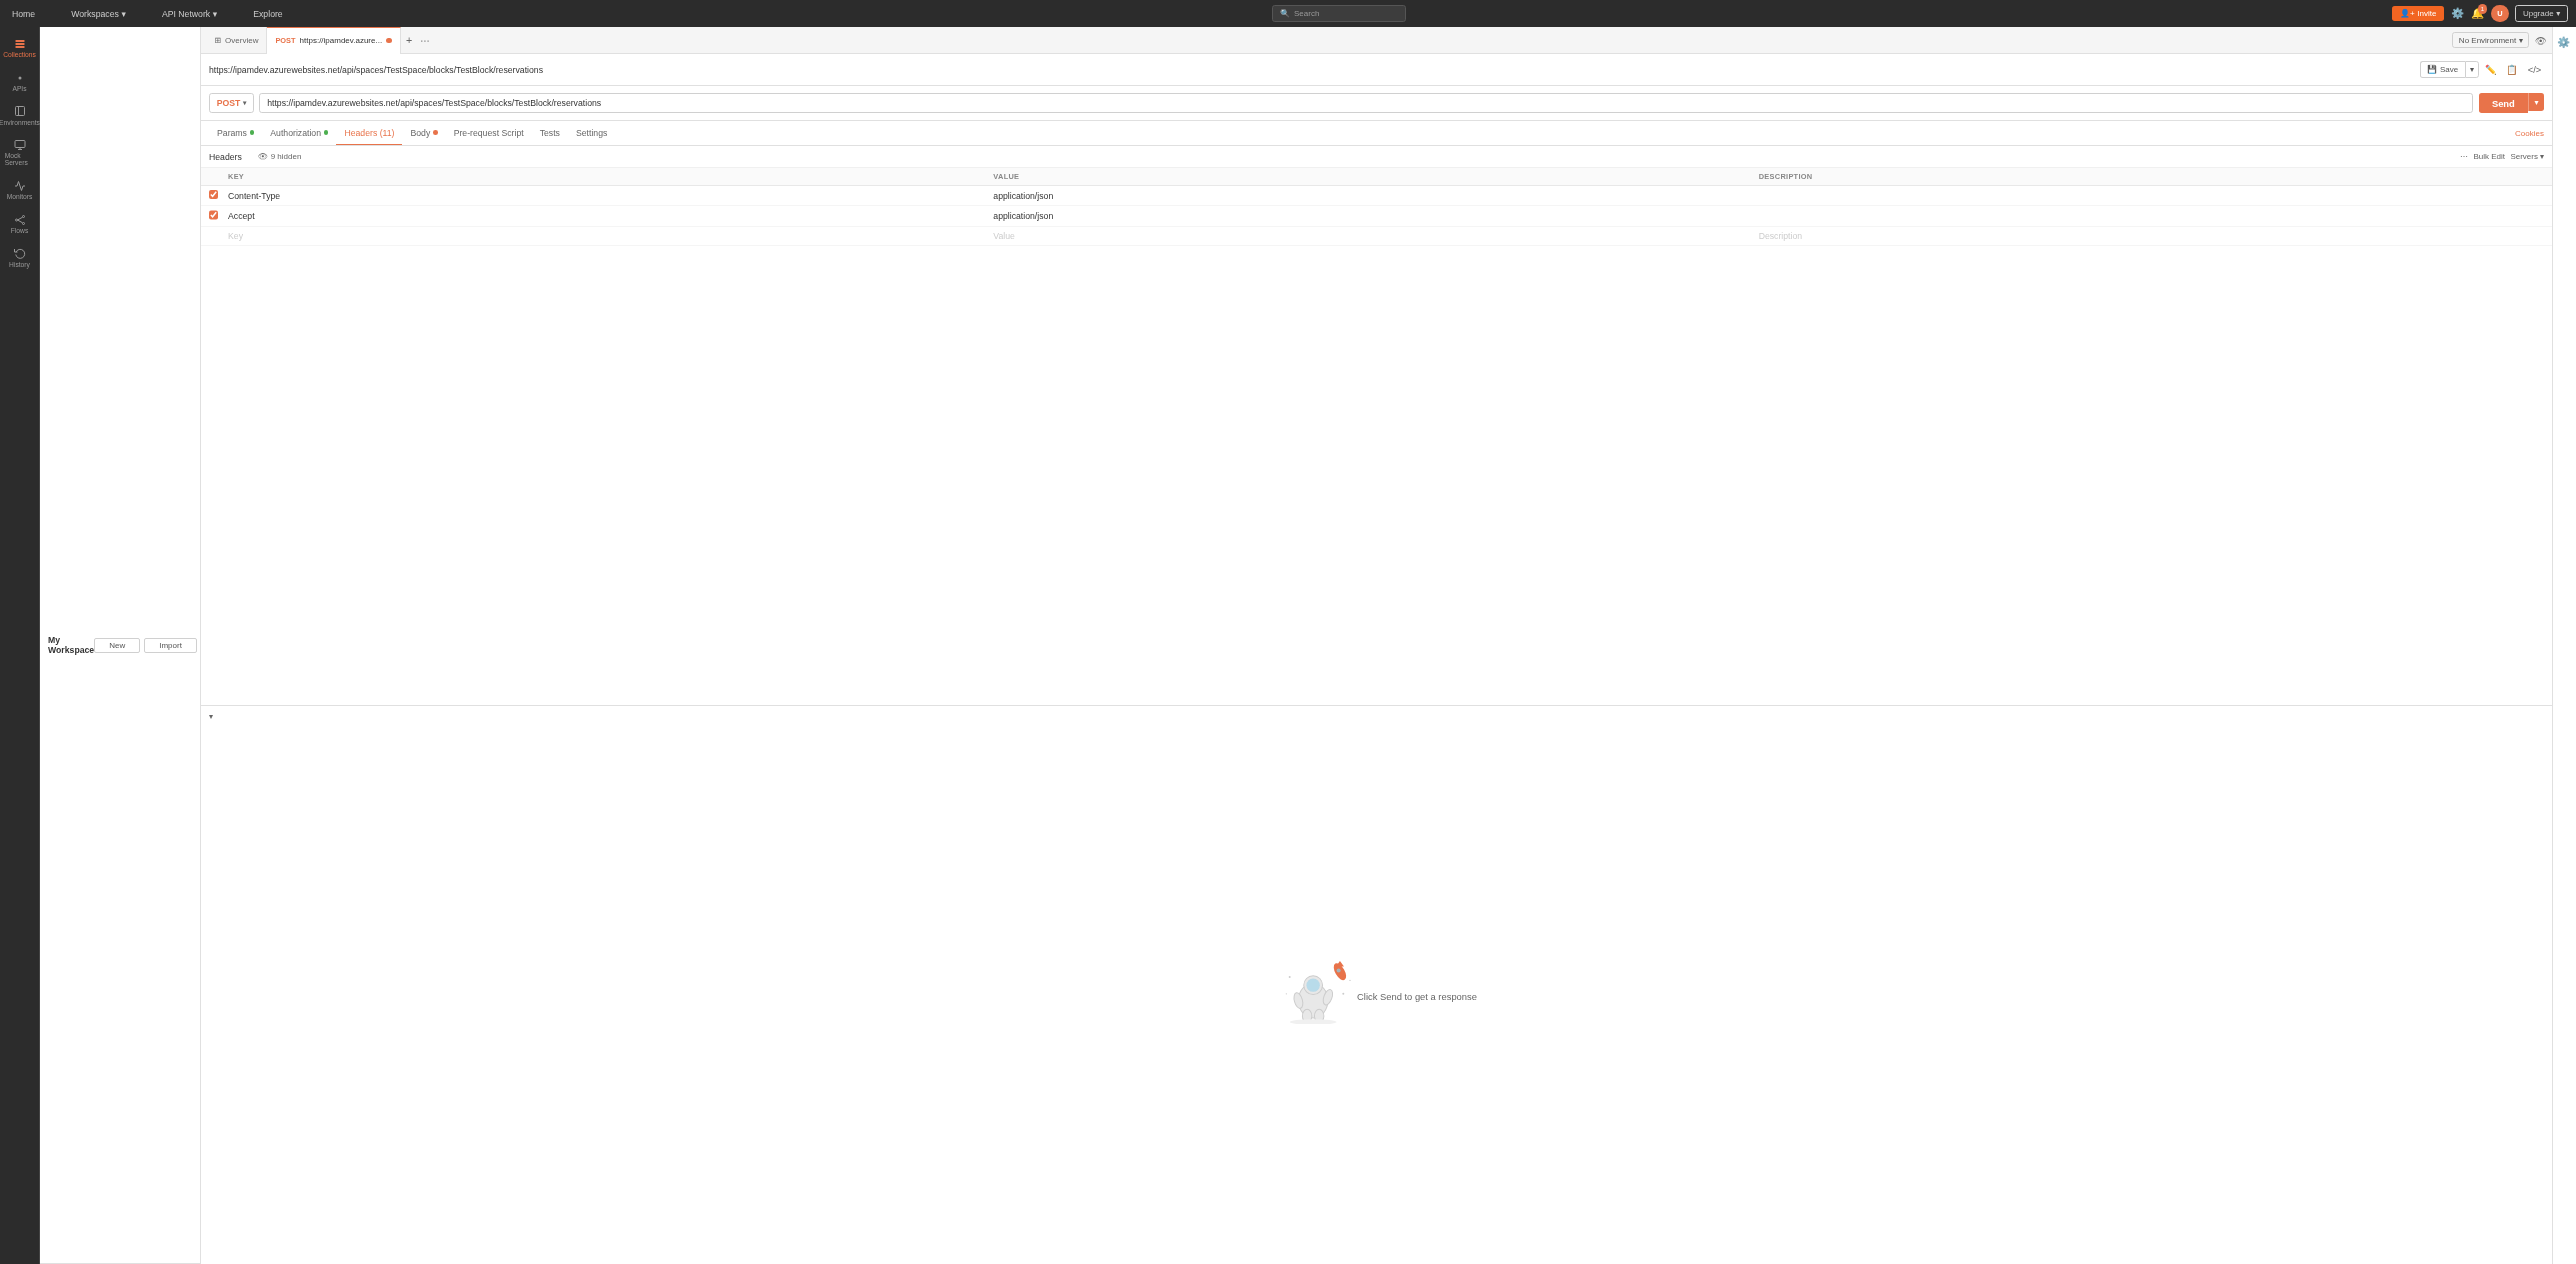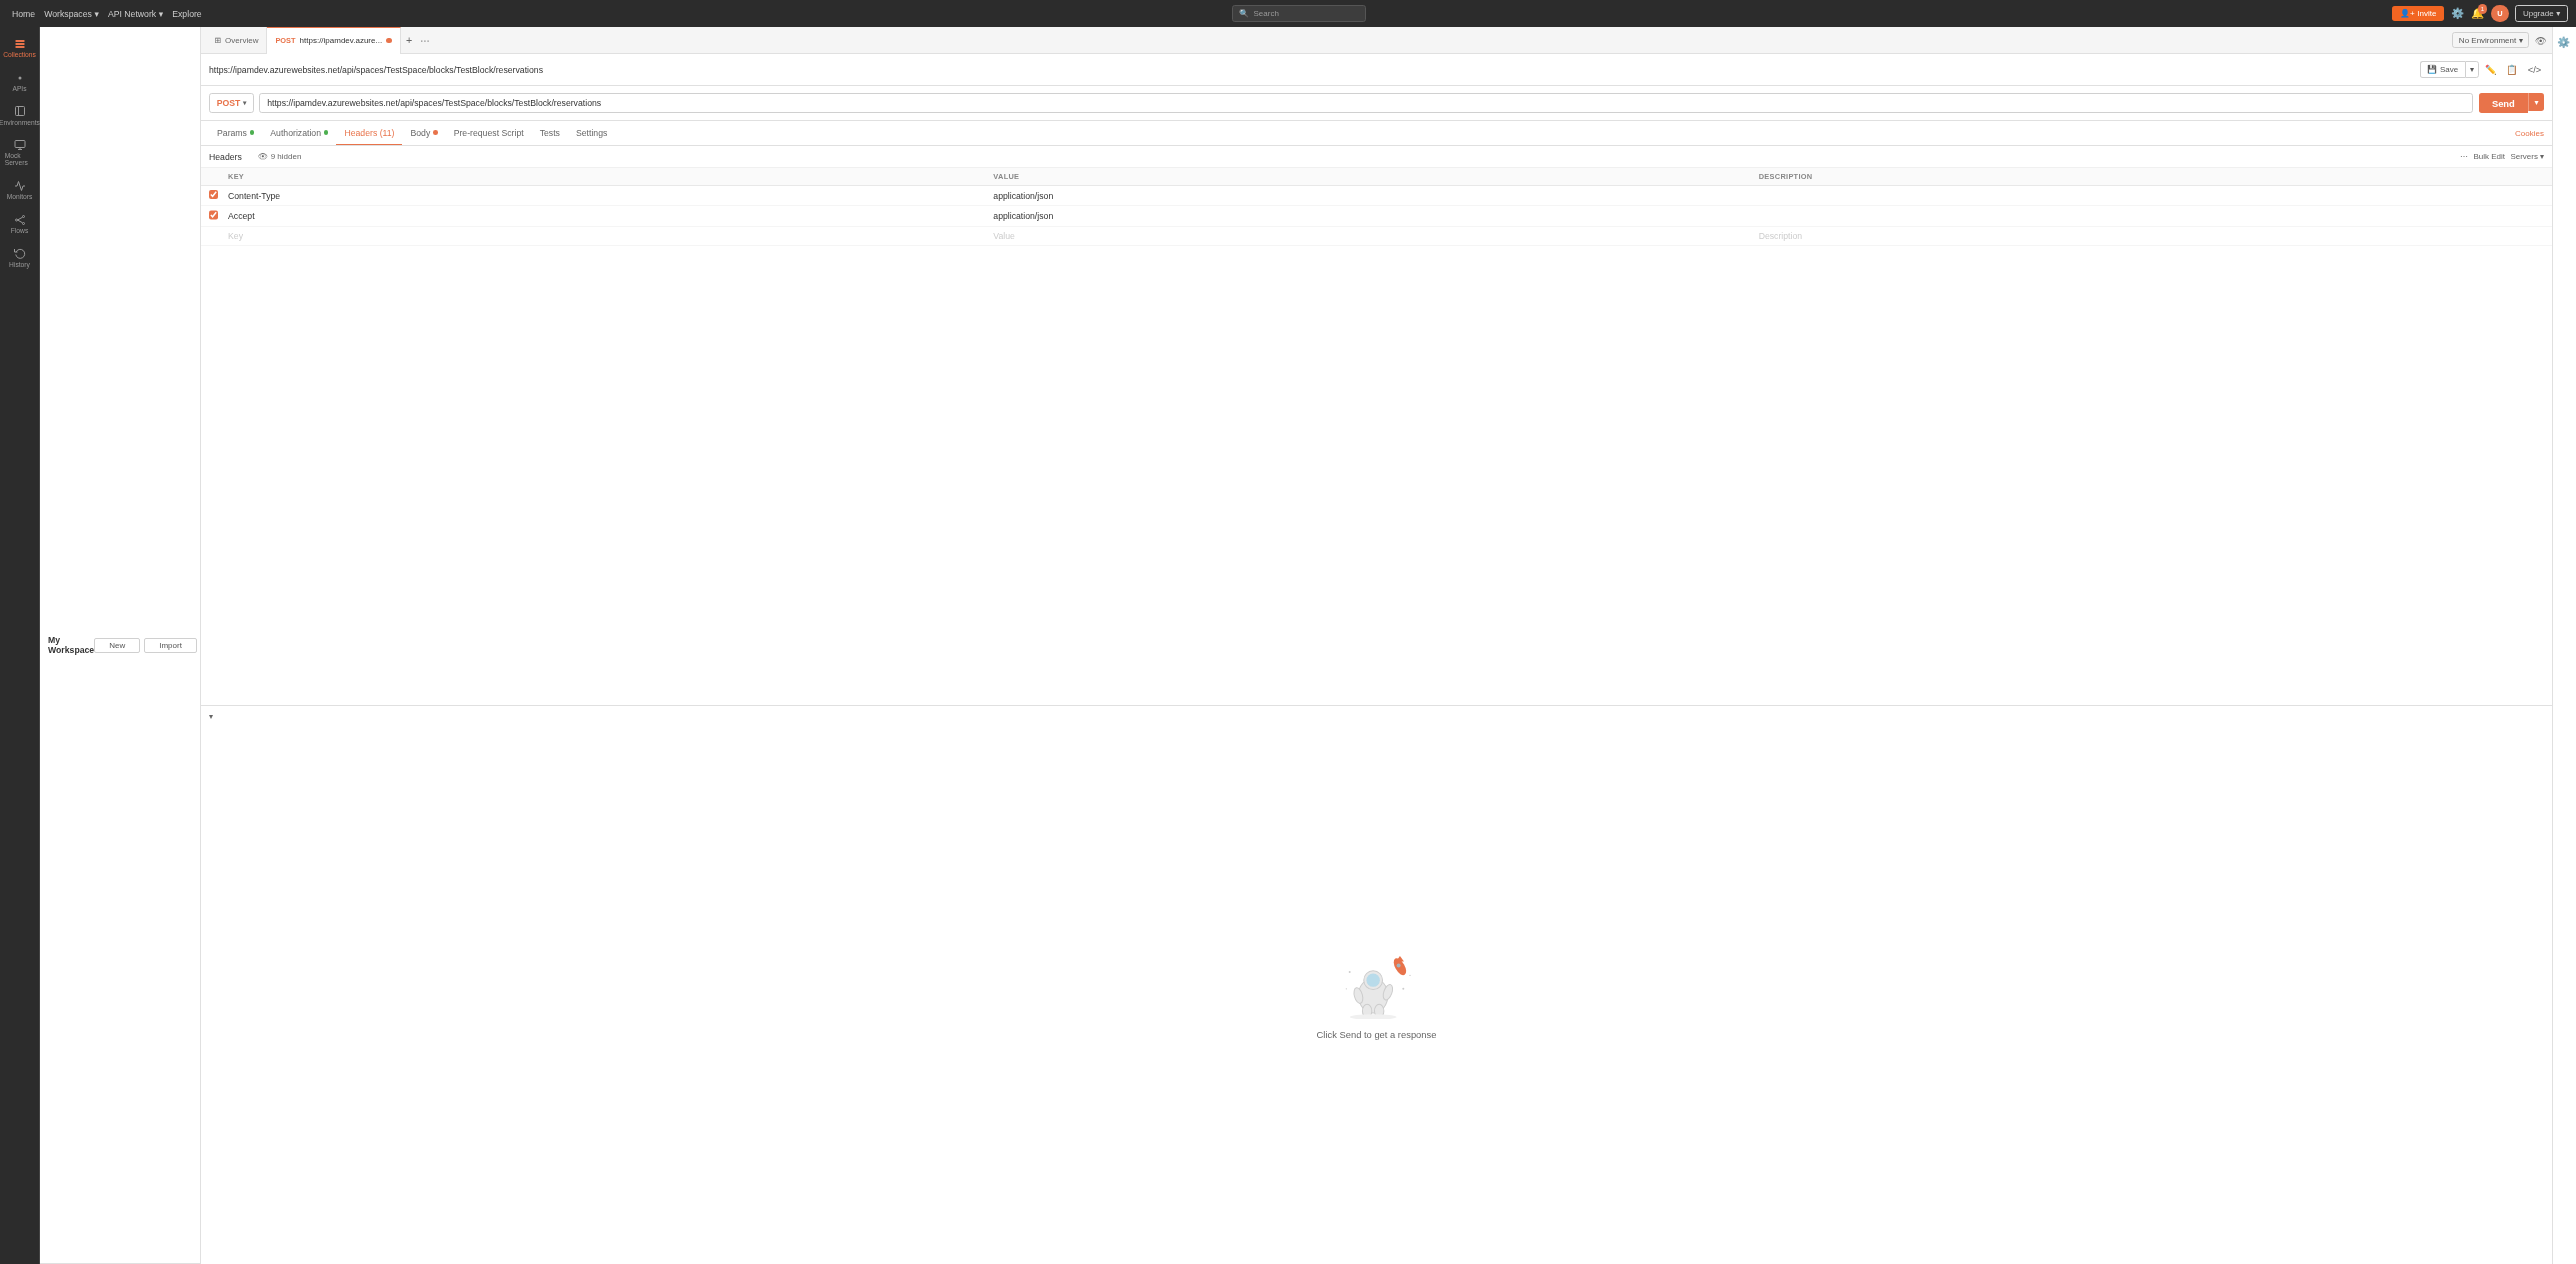--- a/index.html
+++ b/index.html
@@ -1,20 +1,20 @@
 <!DOCTYPE html>
 <html style="font-size:10.7px"><head>
   <meta charset="utf-8">
   <style>
     * { box-sizing: border-box; margin: 0; padding: 0; }
     body { font-family: -apple-system, BlinkMacSystemFont, 'Segoe UI', sans-serif; font-size: 8.7px; background: #fff; color: #333; height: 100vh; display: flex; flex-direction: column; overflow: hidden; }
 
     
     .top-nav { display: flex; align-items: center; background: #2c2c2c; color: #ccc; height: 27px; padding: 0 8px; gap: 10.7px; flex-shrink: 0; }
-    .top-nav-left { display: flex; align-items: center; gap: 1px; }
+    .top-nav-left { display: flex; align-items: center; gap: 28px; }
     .top-nav-item { color: #ccc; font-size: 8.7px; cursor: pointer; padding: 2.7px 4px; border-radius: 2px; }
     .top-nav-item.has-arrow { display: flex; align-items: center; gap: 2.7px; }
     .top-nav-center { flex: 1; display: flex; justify-content: center; }
     .search-bar { display: flex; align-items: center; background: #3d3d3d; border: 0.7px solid #555; border-radius: 2.7px; padding: 2.7px 6.7px; gap: 4px; width: 134px; cursor: text; }
     .search-bar span { color: #999; font-size: 8px; }
     .top-nav-right { display: flex; align-items: center; gap: 6.7px; }
     .invite-btn { background: #f26522; color: #fff; border: none; border-radius: 2.7px; padding: 3.4px 8px; font-size: 8px; cursor: pointer; display: flex; align-items: center; gap: 2.7px; }
     .nav-icon-btn { background: none; border: none; color: #ccc; cursor: pointer; font-size: 10.7px; position: relative; }
     .avatar { width: 17.4px; height: 17.4px; border-radius: 50%; background: #e8734a; display: flex; align-items: center; justify-content: center; color: #fff; font-size: 7.4px; font-weight: bold; cursor: pointer; }
     .upgrade-btn { background: none; border: 0.7px solid #ccc; color: #ccc; border-radius: 2.7px; padding: 2.7px 6.7px; font-size: 8px; cursor: pointer; display: flex; align-items: center; gap: 2.7px; }
@@ -104,21 +104,21 @@
     .header-value { flex: 1; font-size: 8.7px; color: #333; }
     .header-desc { flex: 1; font-size: 8.7px; color: #999; }
     .empty-header-row { display: flex; align-items: center; padding: 4px 8px; border-bottom: 0.7px solid #f5f5f5; }
     .placeholder-text { font-size: 8.7px; color: #ccc; }
 
     
     .response-section { border-top: 0.7px solid #e0e0e0; flex-shrink: 0; }
     .response-header { display: flex; align-items: center; padding: 6.7px 8px; cursor: pointer; }
     .response-title { font-size: 8.7px; font-weight: 500; color: #333; flex: 1; }
     .response-arrow { color: #666; font-size: 8px; }
-    .response-body { display: flex; flex-direction: column; align-items: center; justify-content: center; padding: 40px 13.4px; }
+    .response-body { display: flex; flex-direction: row; align-items: center; justify-content: center; padding: 40px 13.4px; }
     .astronaut-illustration { width: 81px; height: 67px; margin-bottom: 10.7px; }
     .click-send-text { font-size: 9.4px; color: #666; }
 
     
     .right-sidebar { width: 24px; background: #fff; border-left: 0.7px solid #e0e0e0; display: flex; flex-direction: column; align-items: center; padding: 5.4px 0; gap: 5.4px; flex-shrink: 0; }
     .right-sidebar-btn { background: none; border: none; cursor: pointer; color: #666; font-size: 10.7px; padding: 4px; border-radius: 2px; }
 
     
     .badge { position: absolute; top: -2.7px; right: -2.7px; width: 9.4px; height: 9.4px; background: #e8734a; border-radius: 50%; font-size: 6px; color: #fff; display: flex; align-items: center; justify-content: center; }
 

